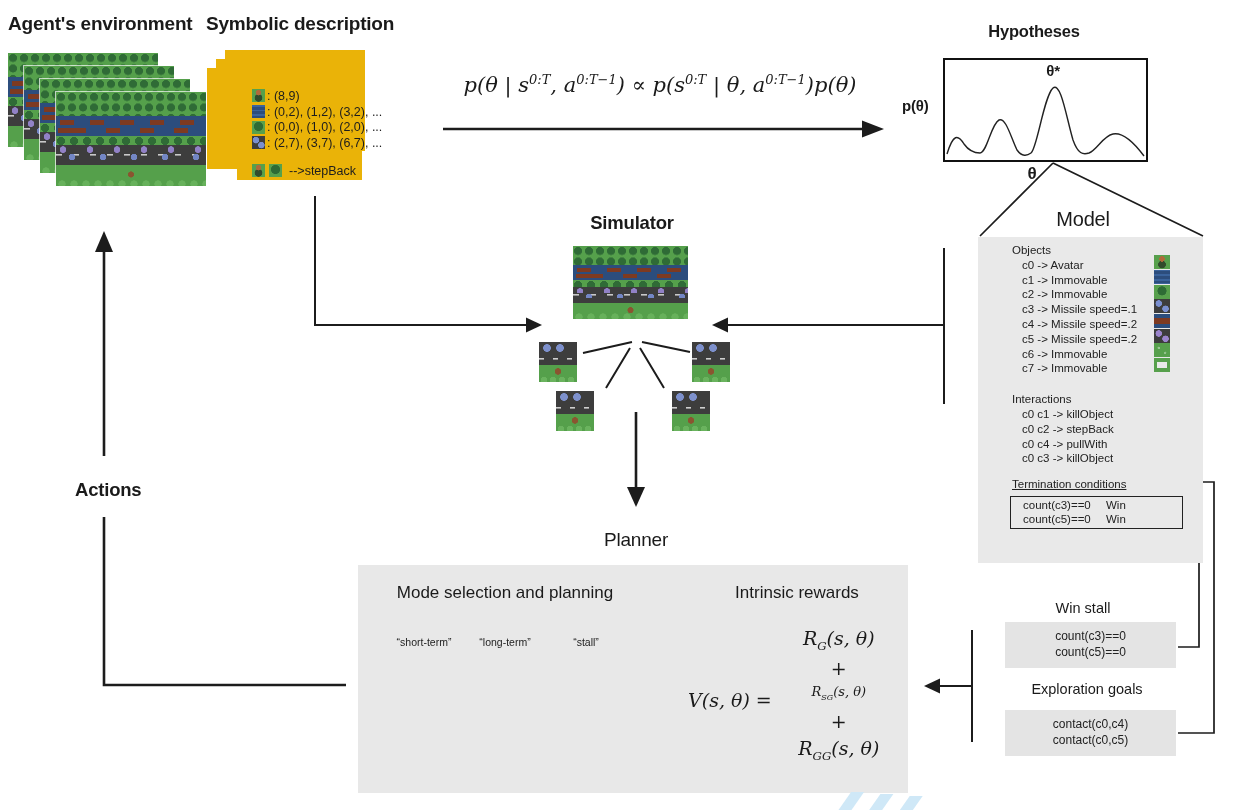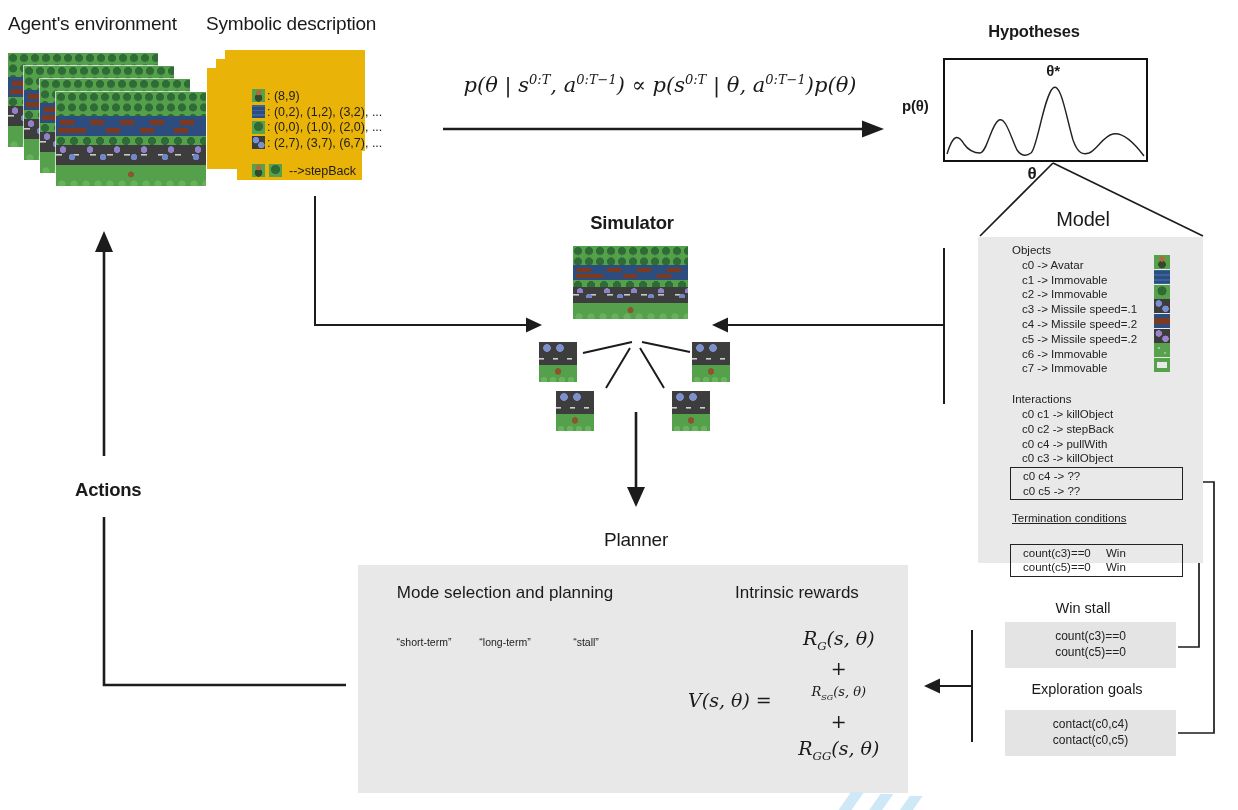--- a/index.html
+++ b/index.html
@@ -1,20 +1,20 @@
 <!DOCTYPE html>
 <html><head>
 <meta charset="utf-8">
 <style>
   html,body{margin:0;padding:0}
   body{width:1238px;height:810px;position:relative;background:#ffffff;overflow:hidden;
        font-family:"Liberation Sans",sans-serif;color:#1a1a1a}
   .abs{position:absolute}
   .ctr{transform:translateX(-50%);white-space:nowrap}
-  .hdr{font-weight:400;letter-spacing:-.2px;white-space:nowrap}
+  .hdr{font-weight:700;letter-spacing:-.2px;white-space:nowrap}
   .hdr2{font-weight:600;letter-spacing:-.2px;white-space:nowrap}
   .math{font-family:"DejaVu Serif",serif;font-style:italic;white-space:nowrap}
   .math sup,.math sub{font-size:62%}
   svg{position:absolute;left:0;top:0}
 
   
   .frog{position:absolute;background:#55a04b;box-shadow:0 0 0 1px rgba(255,255,255,.7);overflow:hidden}
   .frog i{position:absolute;left:0;right:0;display:block}
   .fr-trees{top:0;height:26%;background:radial-gradient(circle at 5px 5px,#2f6b36 3.8px,rgba(0,0,0,0) 4.3px) 0 0/11px 10.5px #55a04b}
   .fr-water{top:26%;height:21%;background-color:#2c4d7d;background-image:
@@ -223,26 +223,22 @@
   <div class="mrow">c3 -&gt; Missile speed=.1</div>
   <div class="mrow">c4 -&gt; Missile speed=.2</div>
   <div class="mrow">c5 -&gt; Missile speed=.2</div>
   <div class="mrow">c6 -&gt; Immovable</div>
   <div class="mrow">c7 -&gt; Immovable</div>
   <div class="mtitle" style="margin-top:16px">Interactions</div>
   <div class="mrow">c0 c1 -&gt; killObject</div>
   <div class="mrow">c0 c2 -&gt; stepBack</div>
   <div class="mrow">c0 c4 -&gt; pullWith</div>
   <div class="mrow">c0 c3 -&gt; killObject</div>
-  <div class="mframe" style="margin-top:1px;line-height:14.5px">
-    <div class="mrow">c0 c4 -&gt; ??</div>
-    <div class="mrow">c0 c5 -&gt; ??</div>
-  </div>
   <div class="mtitle" style="margin-top:11px;text-decoration:underline">Termination conditions</div>
-  <div class="mframe" style="margin-top:18px;line-height:14.5px">
+  <div class="mframe" style="margin-top:4px;line-height:14.5px">
     <div class="mrow trow">
       <span class="cond">count(c3)==0</span><span>Win</span>
     </div>
     <div class="mrow trow">
       <span class="cond">count(c5)==0</span><span>Win</span>
     </div>
   </div>
 </div>
 
 <div class="sp ic-avatar" style="left:1154px;top:255px"></div>

